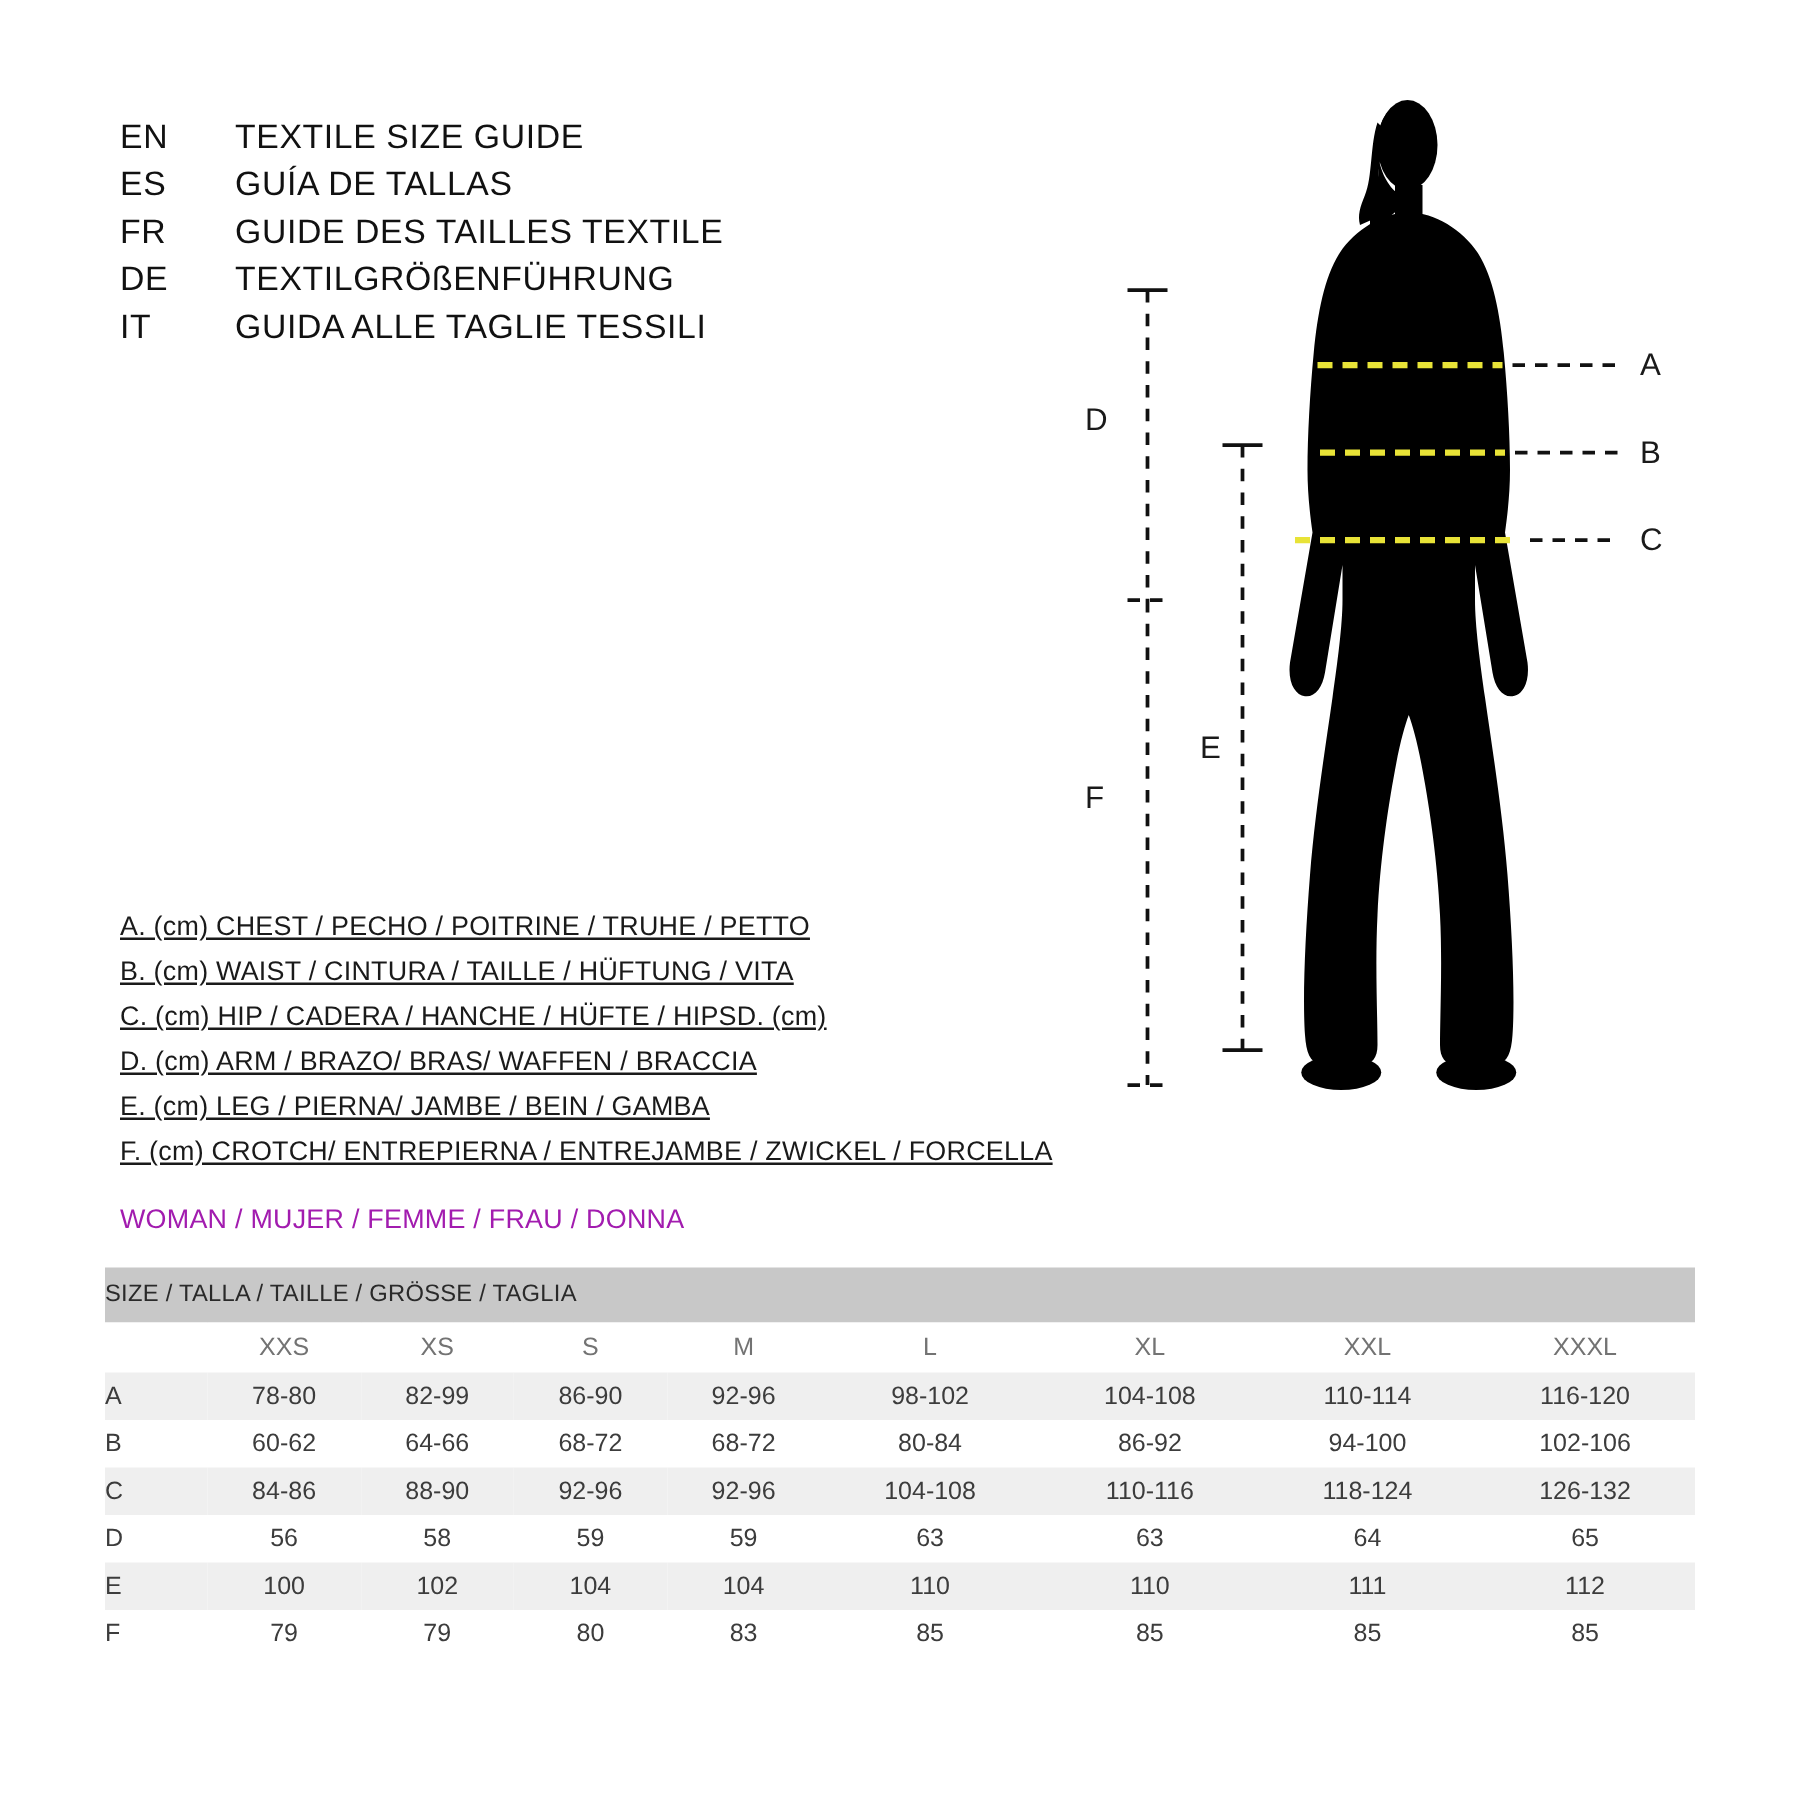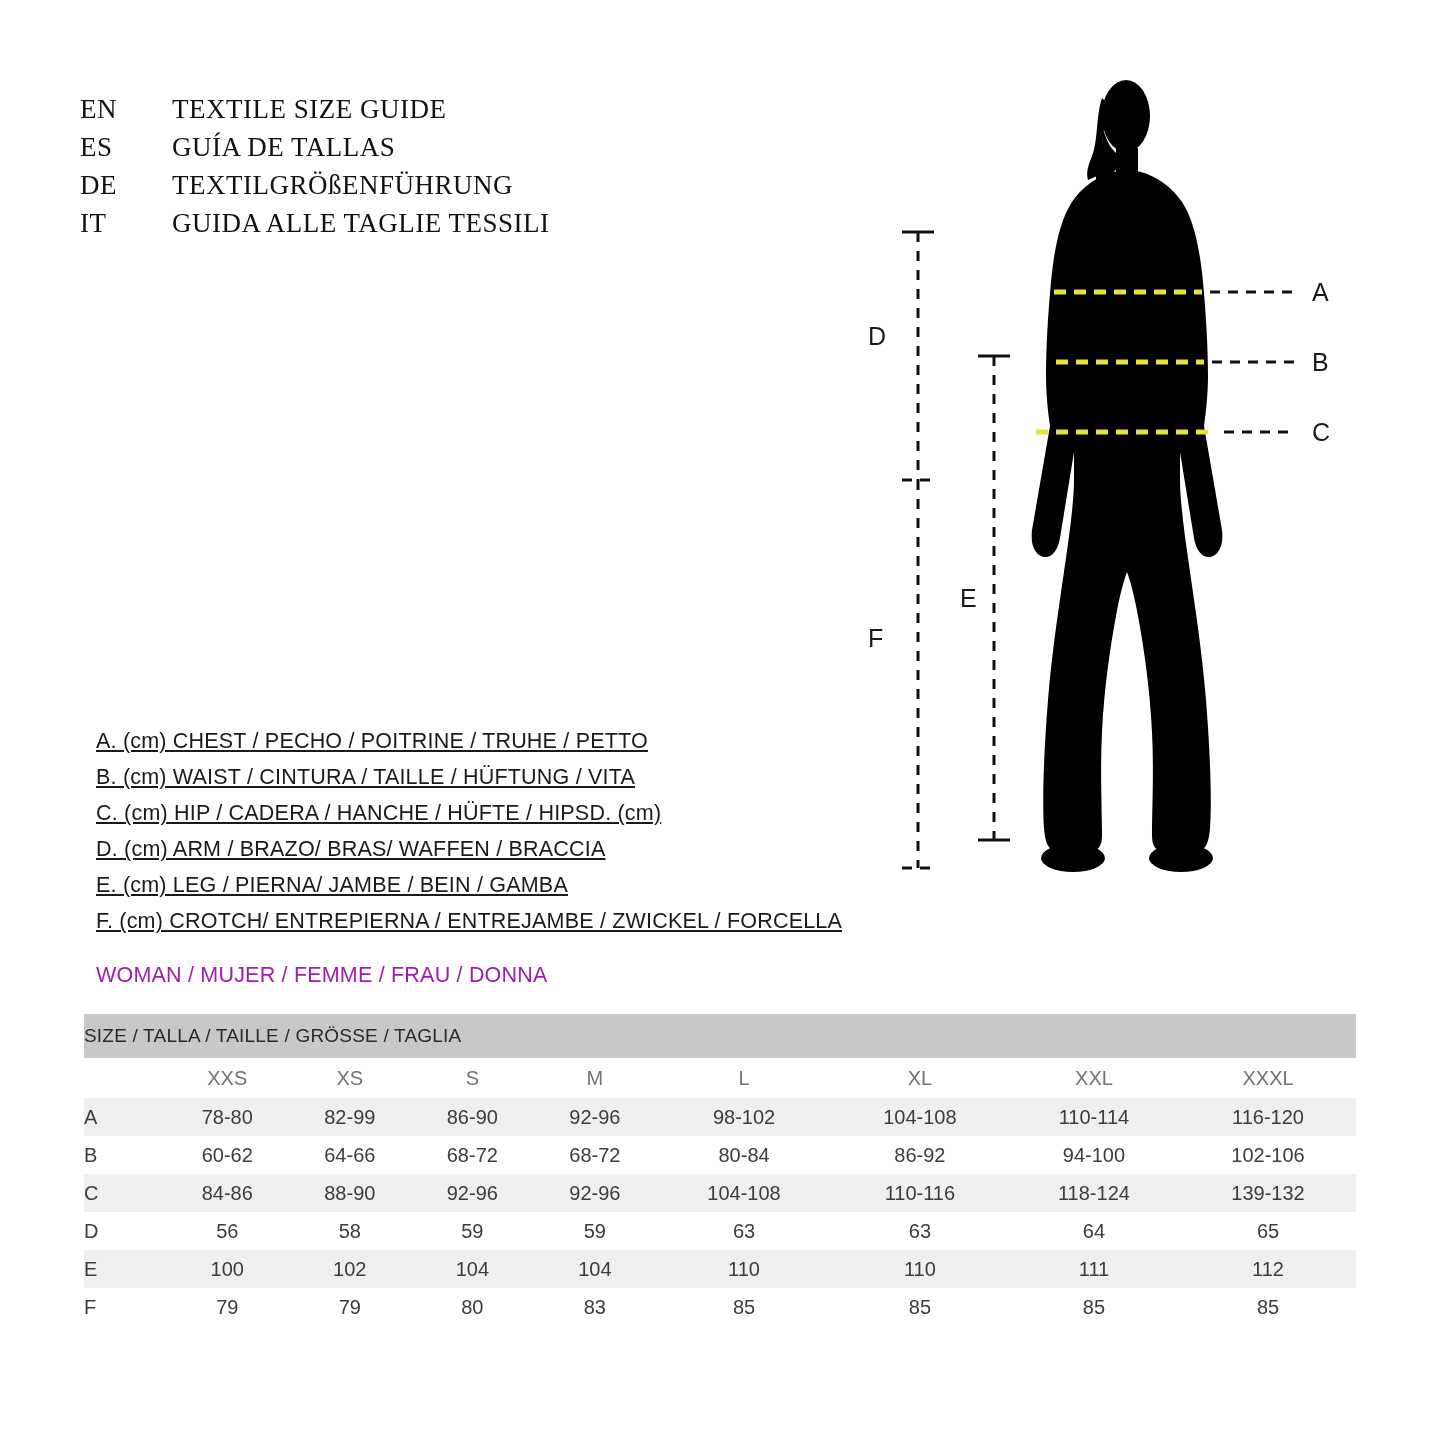--- a/index.html
+++ b/index.html
@@ -12,24 +12,23 @@
     height: 1444px;
     font-family: "Liberation Sans", sans-serif;
     color: #1a1a1a;
     position: relative;
     overflow: hidden;
   }
 
   
   #title-block {
     position: absolute;
-    left: 80px;
+    left: 96px;
     top: 90px;
     width: 700px;
-    font-family: Liberation Serif, serif;
   }
   .title-row {
     display: flex;
     align-items: baseline;
     font-size: 27px;
     letter-spacing: 0.5px;
     line-height: 38px;
     color: #111111;
   }
   .title-lang {
@@ -130,20 +129,24 @@
 <body>
 
 <div id="title-block">
   <div class="title-row">
     <span class="title-lang">EN</span>
     <span class="title-text">TEXTILE SIZE GUIDE</span>
   </div>
   <div class="title-row">
     <span class="title-lang">ES</span>
     <span class="title-text">GUÍA DE TALLAS</span>
+  </div>
+  <div class="title-row">
+    <span class="title-lang">FR</span>
+    <span class="title-text">GUIDE DES TAILLES TEXTILE</span>
   </div>
   <div class="title-row">
     <span class="title-lang">DE</span>
     <span class="title-text">TEXTILGRÖßENFÜHRUNG</span>
   </div>
   <div class="title-row">
     <span class="title-lang">IT</span>
     <span class="title-text">GUIDA ALLE TAGLIE TESSILI</span>
   </div>
 </div>
@@ -297,21 +300,21 @@
 
     <tr class="tbl-row shade">
       <td class="rowlabel">C</td>
       <td>84-86</td>
       <td>88-90</td>
       <td>92-96</td>
       <td>92-96</td>
       <td>104-108</td>
       <td>110-116</td>
       <td>118-124</td>
-      <td>139-132</td>
+      <td>126-132</td>
     </tr>
 
     <tr class="tbl-row plain">
       <td class="rowlabel">D</td>
       <td>56</td>
       <td>58</td>
       <td>59</td>
       <td>59</td>
       <td>63</td>
       <td>63</td>

